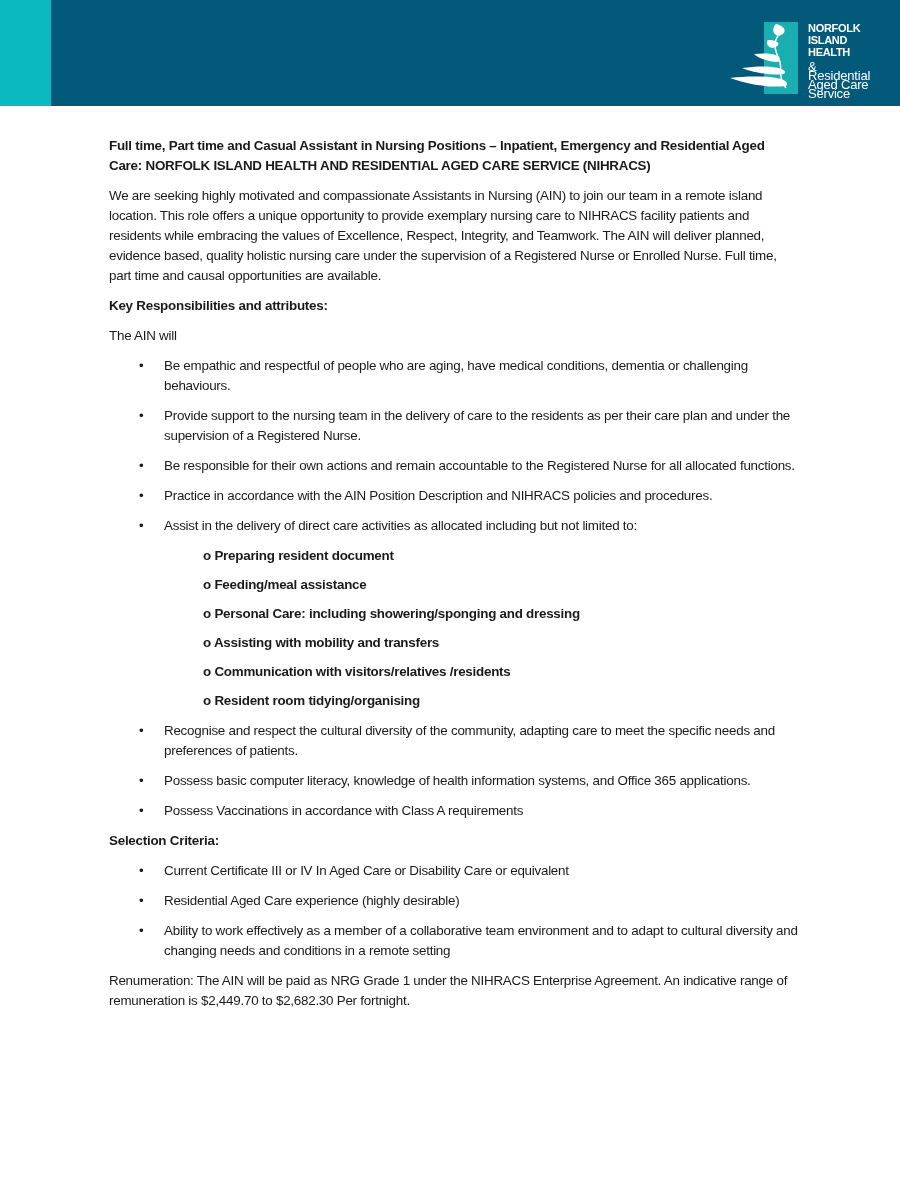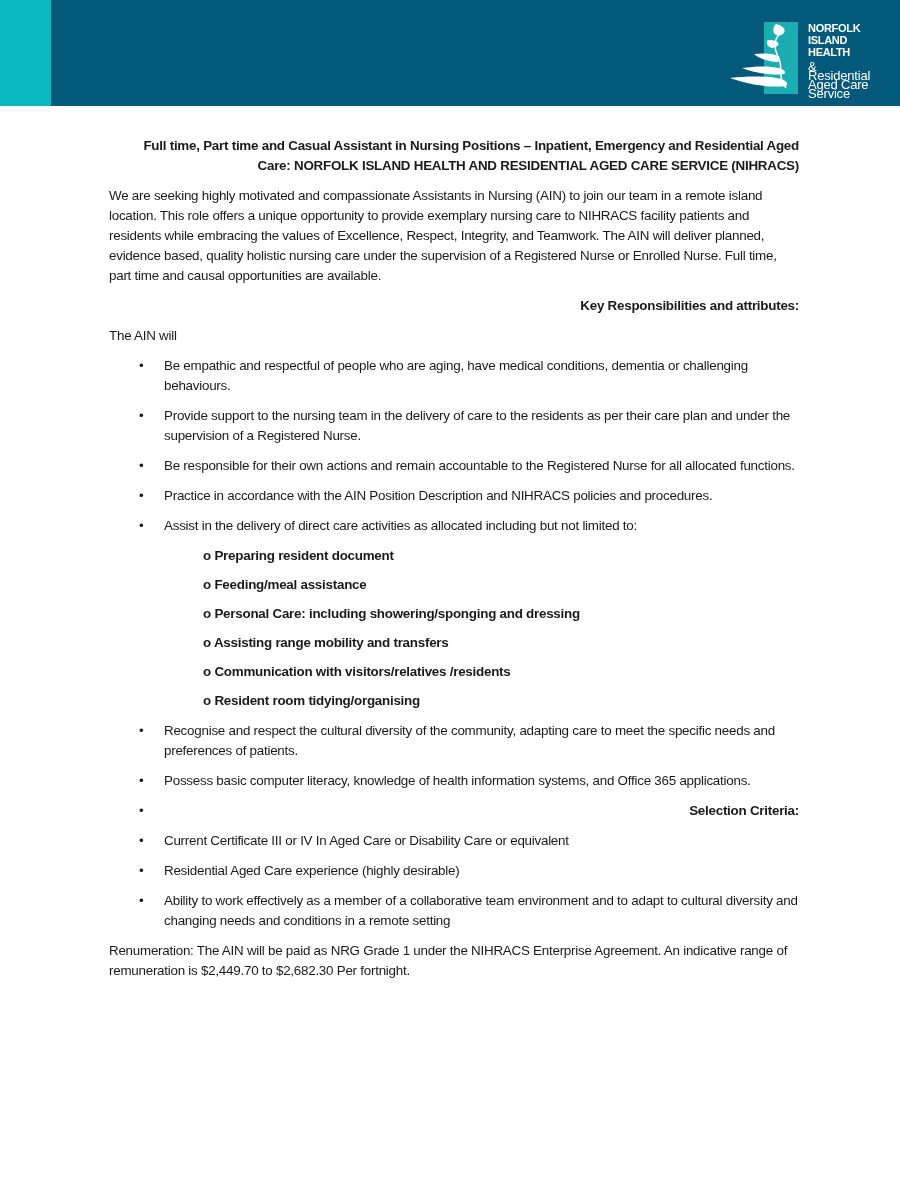--- a/index.html
+++ b/index.html
@@ -9,21 +9,21 @@
   }
   .header { position: relative; height: 106px; background: #03597a; }
   .header .accent { position: absolute; left: 0; top: 0; width: 51px; height: 106px; background: #0bbac0; }
   .logo { position: absolute; left: 728px; top: 18px; width: 150px; height: 76px; }
   .logo .mark { position: absolute; left: 36px; top: 4px; width: 34px; height: 72px; background: #1aaeb3; }
   .logo svg.waves { position: absolute; left: 0; top: 0; }
   .logo .name { position: absolute; left: 80px; top: 4px; color: #fff; font-weight: bold; font-size: 11px; line-height: 12px; letter-spacing: -0.3px; }
   .logo .sub { position: absolute; left: 80px; top: 44px; color: #fff; font-size: 13px; line-height: 9px; letter-spacing: -0.2px; }
   .content { position: absolute; left: 109px; top: 136px; width: 690px; font-size: 13.4px; line-height: 20px; letter-spacing: -0.25px; }
   p { margin: 0 0 10px 0; }
-  .bold { font-weight: bold; text-align: right; }
+  .bold { font-weight: bold; }
   ul.bullets { list-style: none; margin: 0; padding: 0; }
   ul.bullets > li { position: relative; padding-left: 55px; margin-bottom: 10px; }
   ul.bullets > li .dot { position: absolute; left: 30px; top: 0; }
   ul.sub { list-style: none; margin: 10px 0 0 0; padding: 0; font-weight: bold; }
   ul.sub li { padding-left: 39px; margin-bottom: 9px; }
 </style>
 </head>
 <body>
 
 <div class="header">
@@ -59,28 +59,28 @@
   <ul class="bullets">
     <li><span class="dot">•</span><span>Be empathic and respectful of people who are aging, have medical conditions, dementia or challenging behaviours.</span></li>
     <li><span class="dot">•</span><span>Provide support to the nursing team in the delivery of care to the residents as per their care plan and under the supervision of a Registered Nurse.</span></li>
     <li><span class="dot">•</span><span>Be responsible for their own actions and remain accountable to the Registered Nurse for all allocated functions.</span></li>
     <li><span class="dot">•</span><span>Practice in accordance with the AIN Position Description and NIHRACS policies and procedures.</span></li>
     <li><span class="dot">•</span><span>Assist in the delivery of direct care activities as allocated including but not limited to:</span>
       <ul class="sub">
         <li><span>o</span> <span>Preparing resident document</span></li>
         <li><span>o</span> <span>Feeding/meal assistance</span></li>
         <li><span>o</span> <span>Personal Care: including showering/sponging and dressing</span></li>
-        <li><span>o</span> <span>Assisting range mobility and transfers</span></li>
+        <li><span>o</span> <span>Assisting with mobility and transfers</span></li>
         <li><span>o</span> <span>Communication with visitors/relatives /residents</span></li>
         <li><span>o</span> <span>Resident room tidying/organising</span></li>
       </ul>
     </li>
     <li><span class="dot">•</span><span>Recognise and respect the cultural diversity of the community, adapting care to meet the specific needs and preferences of patients.</span></li>
     <li><span class="dot">•</span><span>Possess basic computer literacy, knowledge of health information systems, and Office 365 applications.</span></li>
-    <li><span class="dot">•</span></li>
+    <li><span class="dot">•</span><span>Possess Vaccinations in accordance with Class A requirements</span></li>
   </ul>
 
   <p class="bold">Selection Criteria:</p>
   <ul class="bullets">
     <li><span class="dot">•</span><span>Current Certificate III or IV In Aged Care or Disability Care or equivalent</span></li>
     <li><span class="dot">•</span><span>Residential Aged Care experience (highly desirable)</span></li>
     <li><span class="dot">•</span><span>Ability to work effectively as a member of a collaborative team environment and to adapt to cultural diversity and changing needs and conditions in a remote setting</span></li>
   </ul>
   <p>Renumeration: The AIN will be paid as NRG Grade 1 under the NIHRACS Enterprise Agreement. An indicative range of remuneration is $2,449.70 to $2,682.30 Per fortnight.</p>
 </div>

